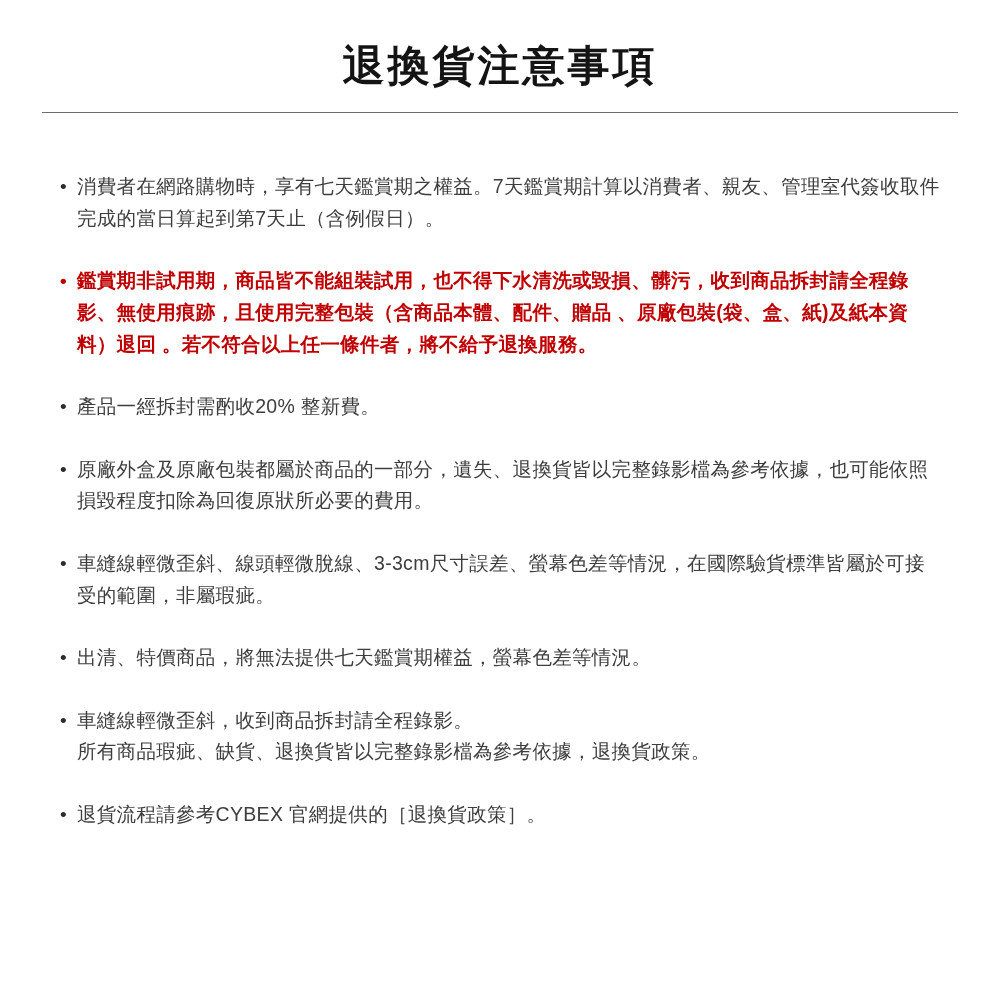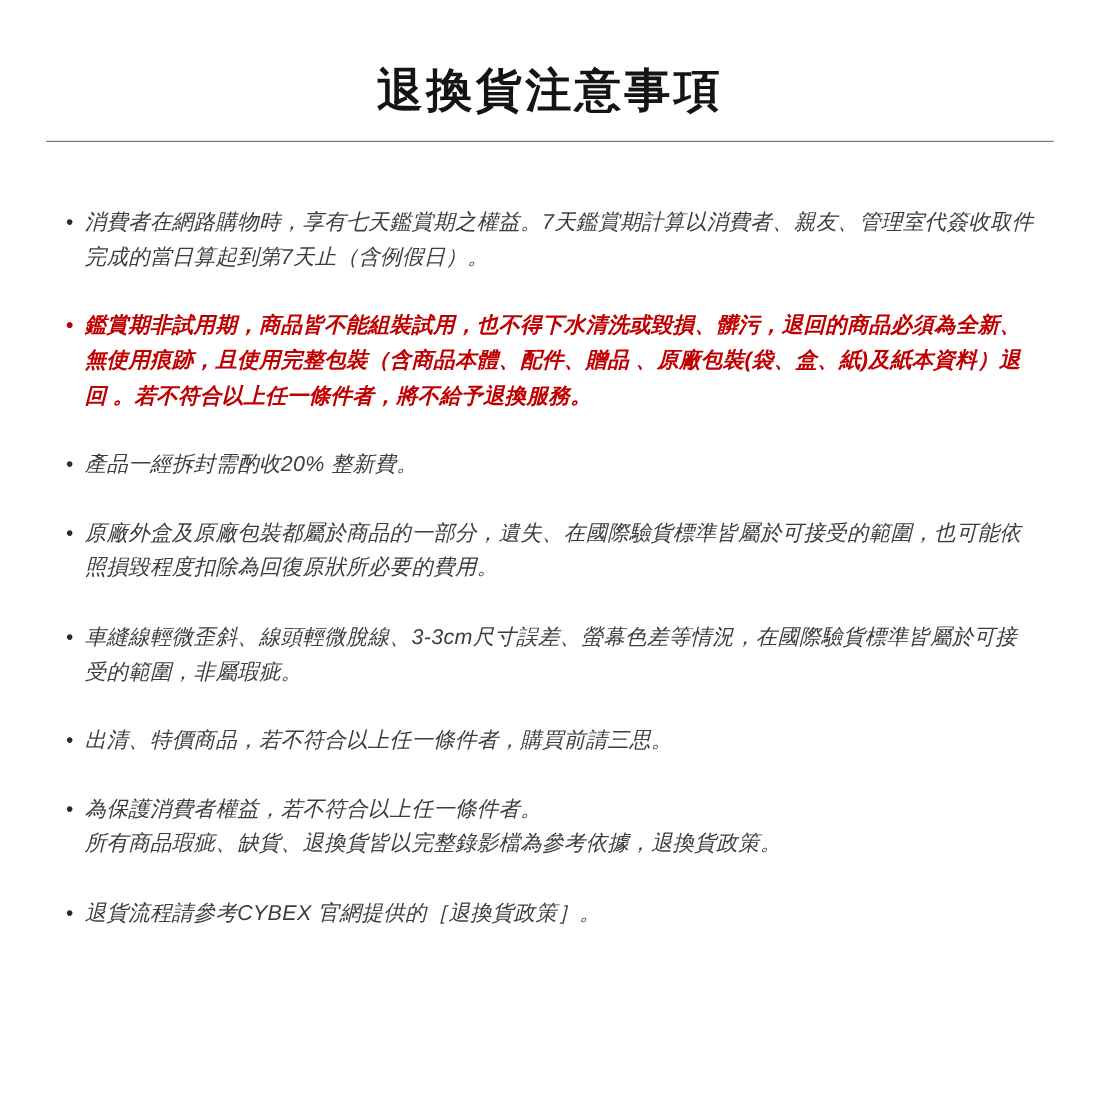--- a/index.html
+++ b/index.html
@@ -5,21 +5,21 @@
   * { margin: 0; padding: 0; box-sizing: border-box; }
   html, body { background: #ffffff; }
   body {
     width: 1000px;
     height: 1000px;
     margin: 0 auto;
     font-family: "Liberation Sans", "DejaVu Sans", sans-serif;
     color: #3d3d3d;
     overflow: hidden;
   }
-  .page { padding: 58px 40px 0 40px; }
+  .page { padding: 42px 40px 0 40px; }
 
   .page-title {
     text-align: center;
     font-size: 42px;
     font-weight: bold;
     color: #141414;
     letter-spacing: 3px;
     line-height: 1.15;
     margin-bottom: 22px;
   }
@@ -45,67 +45,67 @@
   li.note .bullet {
     position: absolute;
     left: 0;
     top: 1px;
     font-size: 19px;
     color: #2b2b2b;
   }
   li.note.alert { color: #c00000; font-weight: bold; }
   li.note.alert .bullet { color: #c00000; }
 
-  .note-line { display: block; font-style: italic; }
+  .note-line { display: block; }
 </style>
 </head>
 <body>
 
 <div class="page">
 
   <header>
     <h1 class="page-title">退換貨注意事項</h1>
     <hr class="title-divider">
   </header>
 
   <ul class="notes">
 
     <li class="note">
       <span class="bullet">•</span>
       <span class="note-line">消費者在網路購物時，享有七天鑑賞期之權益。7天鑑賞期計算以消費者、親友、管理室代簽收取件完成的當日算起到第7天止（含例假日）。</span>
     </li>
 
     <li class="note alert">
       <span class="bullet">•</span>
-      <span class="note-line">鑑賞期非試用期，商品皆不能組裝試用，也不得下水清洗或毀損、髒污，退回的商品必須為全新、無使用痕跡，且使用完整包裝（含商品本體、配件、贈品 、原廠包裝(袋、盒、紙)及紙本資料）退回 。若不符合以上任一條件者，將不給予退換服務。</span>
+      <span class="note-line">鑑賞期非試用期，商品皆不能組裝試用，也不得下水清洗或毀損、髒污，收到商品拆封請全程錄影、無使用痕跡，且使用完整包裝（含商品本體、配件、贈品 、原廠包裝(袋、盒、紙)及紙本資料）退回 。若不符合以上任一條件者，將不給予退換服務。</span>
     </li>
 
     <li class="note">
       <span class="bullet">•</span>
       <span class="note-line">產品一經拆封需酌收20% 整新費。</span>
     </li>
 
     <li class="note">
       <span class="bullet">•</span>
-      <span class="note-line">原廠外盒及原廠包裝都屬於商品的一部分，遺失、在國際驗貨標準皆屬於可接受的範圍，也可能依照損毀程度扣除為回復原狀所必要的費用。</span>
+      <span class="note-line">原廠外盒及原廠包裝都屬於商品的一部分，遺失、退換貨皆以完整錄影檔為參考依據，也可能依照損毀程度扣除為回復原狀所必要的費用。</span>
     </li>
 
     <li class="note">
       <span class="bullet">•</span>
       <span class="note-line">車縫線輕微歪斜、線頭輕微脫線、3-3cm尺寸誤差、螢幕色差等情況，在國際驗貨標準皆屬於可接受的範圍，非屬瑕疵。</span>
     </li>
 
     <li class="note">
       <span class="bullet">•</span>
-      <span class="note-line">出清、特價商品，若不符合以上任一條件者，購買前請三思。</span>
+      <span class="note-line">出清、特價商品，將無法提供七天鑑賞期權益，螢幕色差等情況。</span>
     </li>
 
     <li class="note">
       <span class="bullet">•</span>
-      <span class="note-line">為保護消費者權益，若不符合以上任一條件者。</span>
+      <span class="note-line">車縫線輕微歪斜，收到商品拆封請全程錄影。</span>
       <span class="note-line">所有商品瑕疵、缺貨、退換貨皆以完整錄影檔為參考依據，退換貨政策。</span>
     </li>
 
     <li class="note">
       <span class="bullet">•</span>
       <span class="note-line">退貨流程請參考CYBEX 官網提供的［退換貨政策］。</span>
     </li>
 
   </ul>
 

